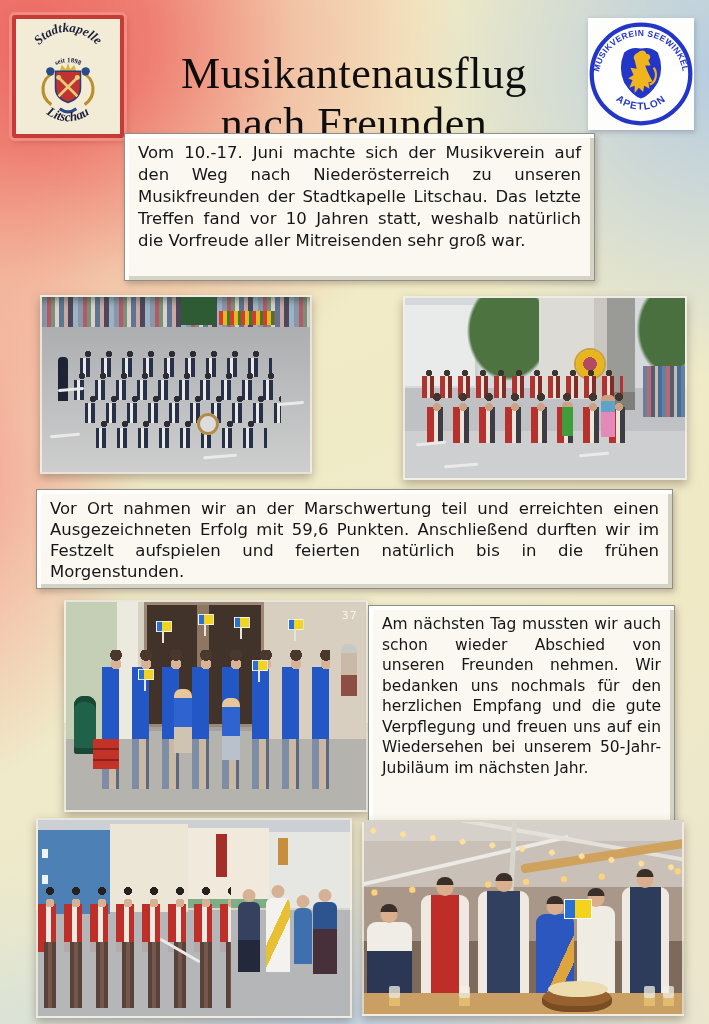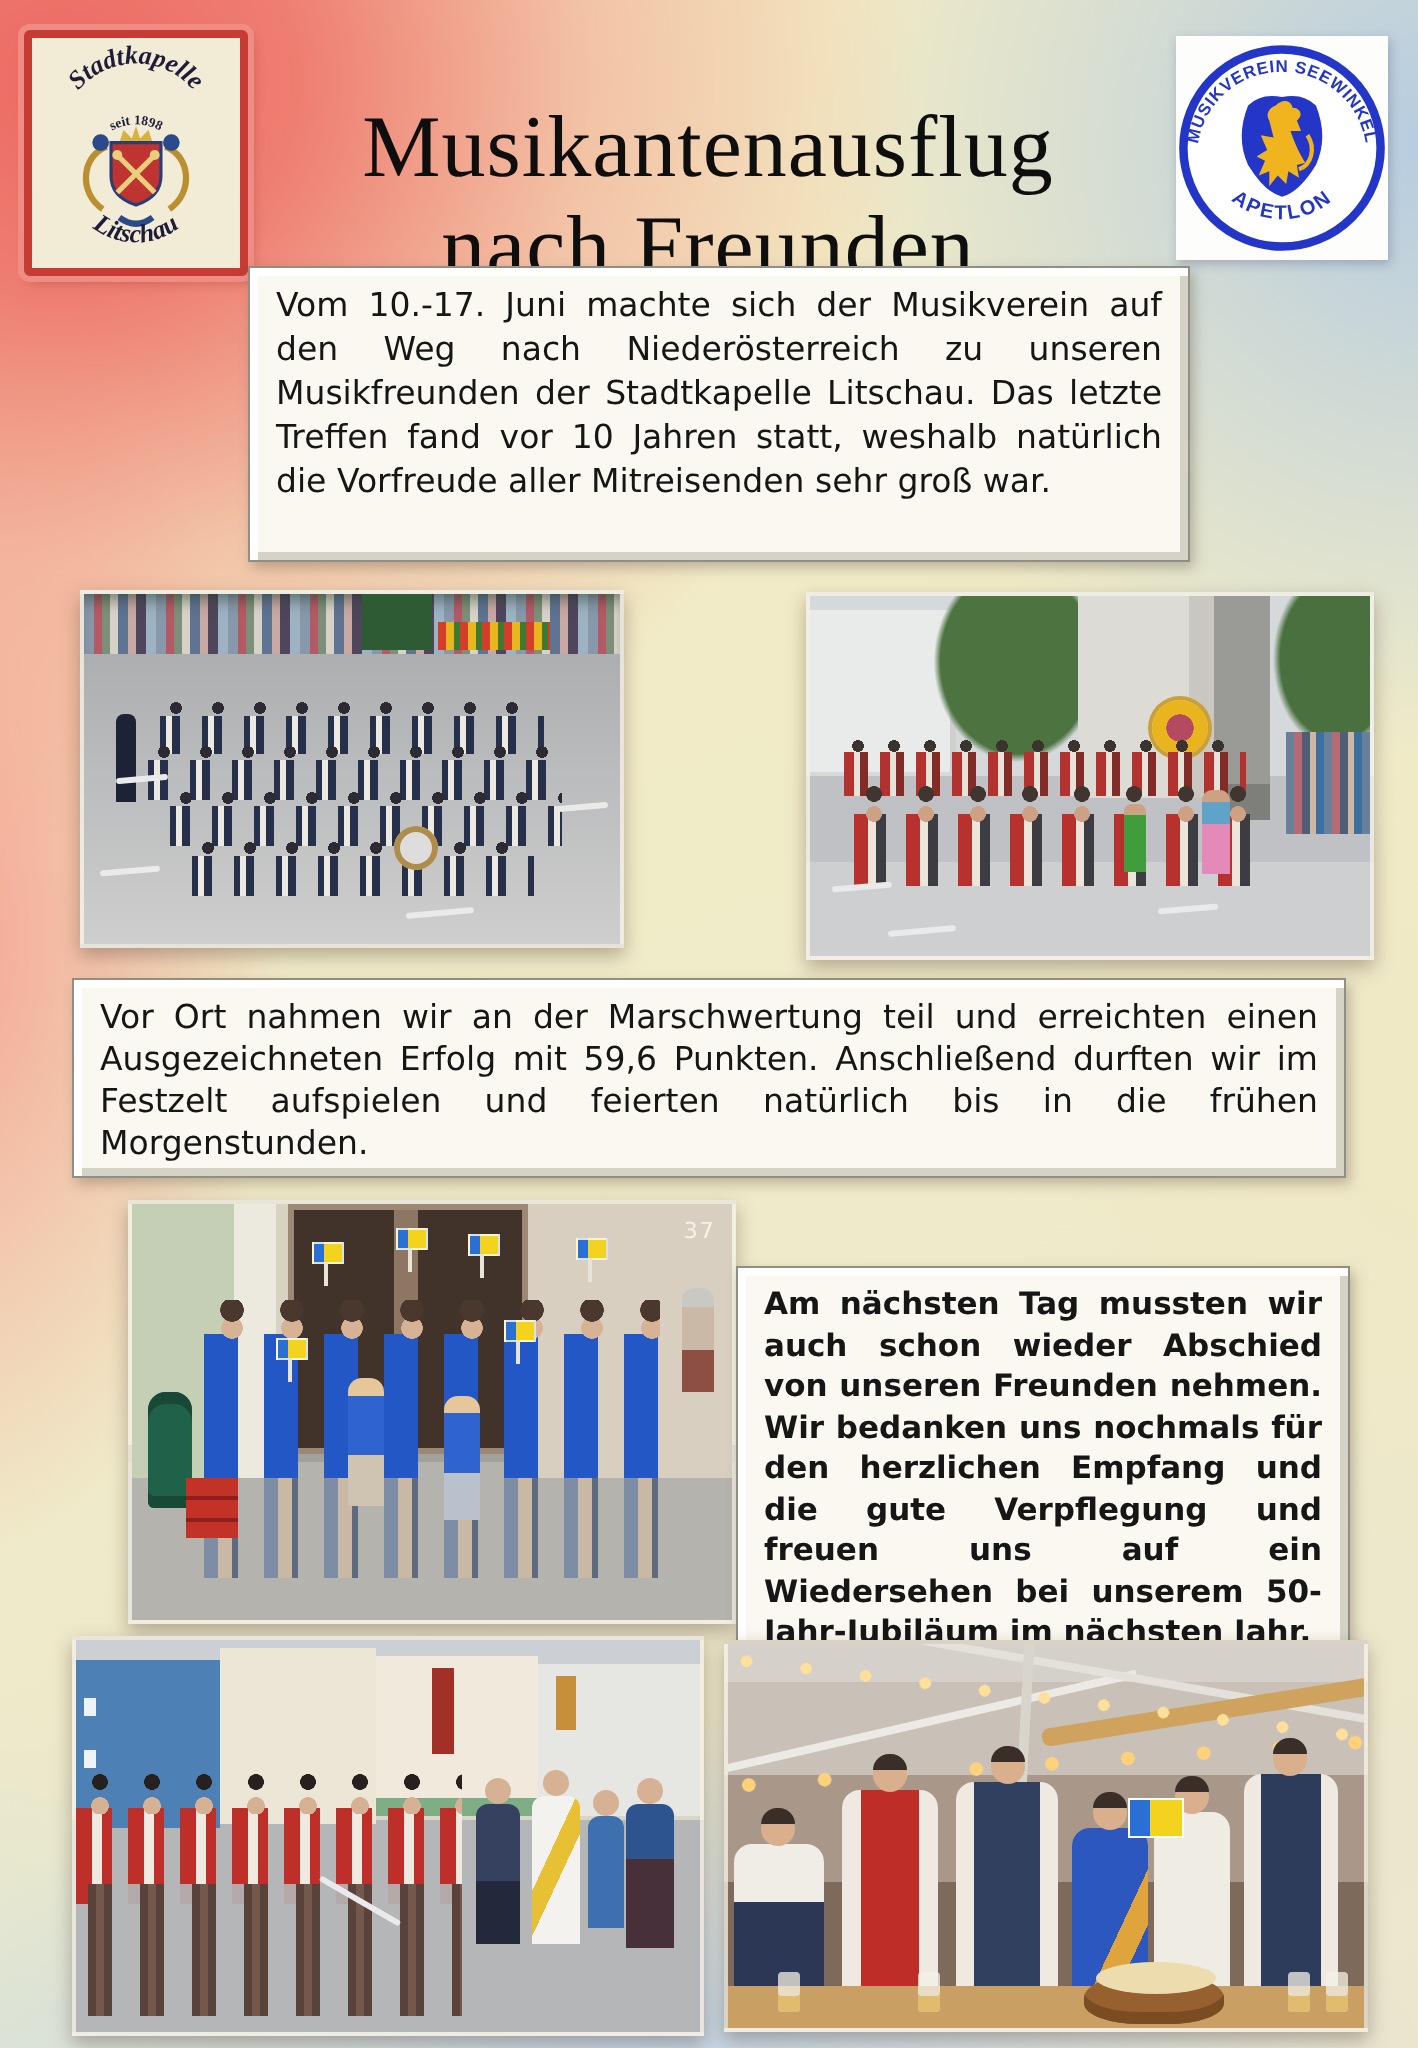--- a/index.html
+++ b/index.html
@@ -35,21 +35,21 @@
     background:#faf8f0;color:#161616;
     border:1px solid #8f8f85;
     box-shadow: inset 4px 4px 0 rgba(255,255,255,.95),
                 inset -4px -4px 0 rgba(188,186,170,.6),
                 2px 3px 6px rgba(95,80,65,.35);
     padding:8px 13px;text-align:justify;
   }
   .panel p{margin:0;}
   .panel-intro{left:124px;top:133px;width:471px;height:148px;font-size:16.5px;line-height:22px;}
   .panel-marsch{left:36px;top:489px;width:637px;height:100px;font-size:16.5px;line-height:21px;}
-  .panel-farewell{left:368px;top:633px;width:307px;height:228px;font-size:15.5px;line-height:20.5px;font-weight:bold;}
+  .panel-farewell{left:368px;top:605px;width:307px;height:228px;font-size:15.5px;line-height:20.5px;}
   
   .photo{position:absolute;overflow:hidden;border:2px solid rgba(250,246,232,.75);
          box-shadow:0 4px 9px rgba(70,50,40,.35);}
   .photo *{position:absolute;}
   
   .photo-formation{left:40px;top:295px;width:268px;height:175px;
     background:linear-gradient(180deg,#adaeb0 17%,#bcbdbe 55%,#cecece 100%);}
   .p1-crowd{left:0;top:0;width:100%;height:17%;
     background:repeating-linear-gradient(90deg,#8898ab 0 5px,#b45a66 5px 9px,#7d8f78 9px 13px,#d8d3c9 13px 17px,#5f7392 17px 22px,#c8a9a3 22px 26px,#50465c 26px 31px,#9db3c4 31px 36px);
     box-shadow:inset 0 7px 8px -4px rgba(35,55,40,.55);}

